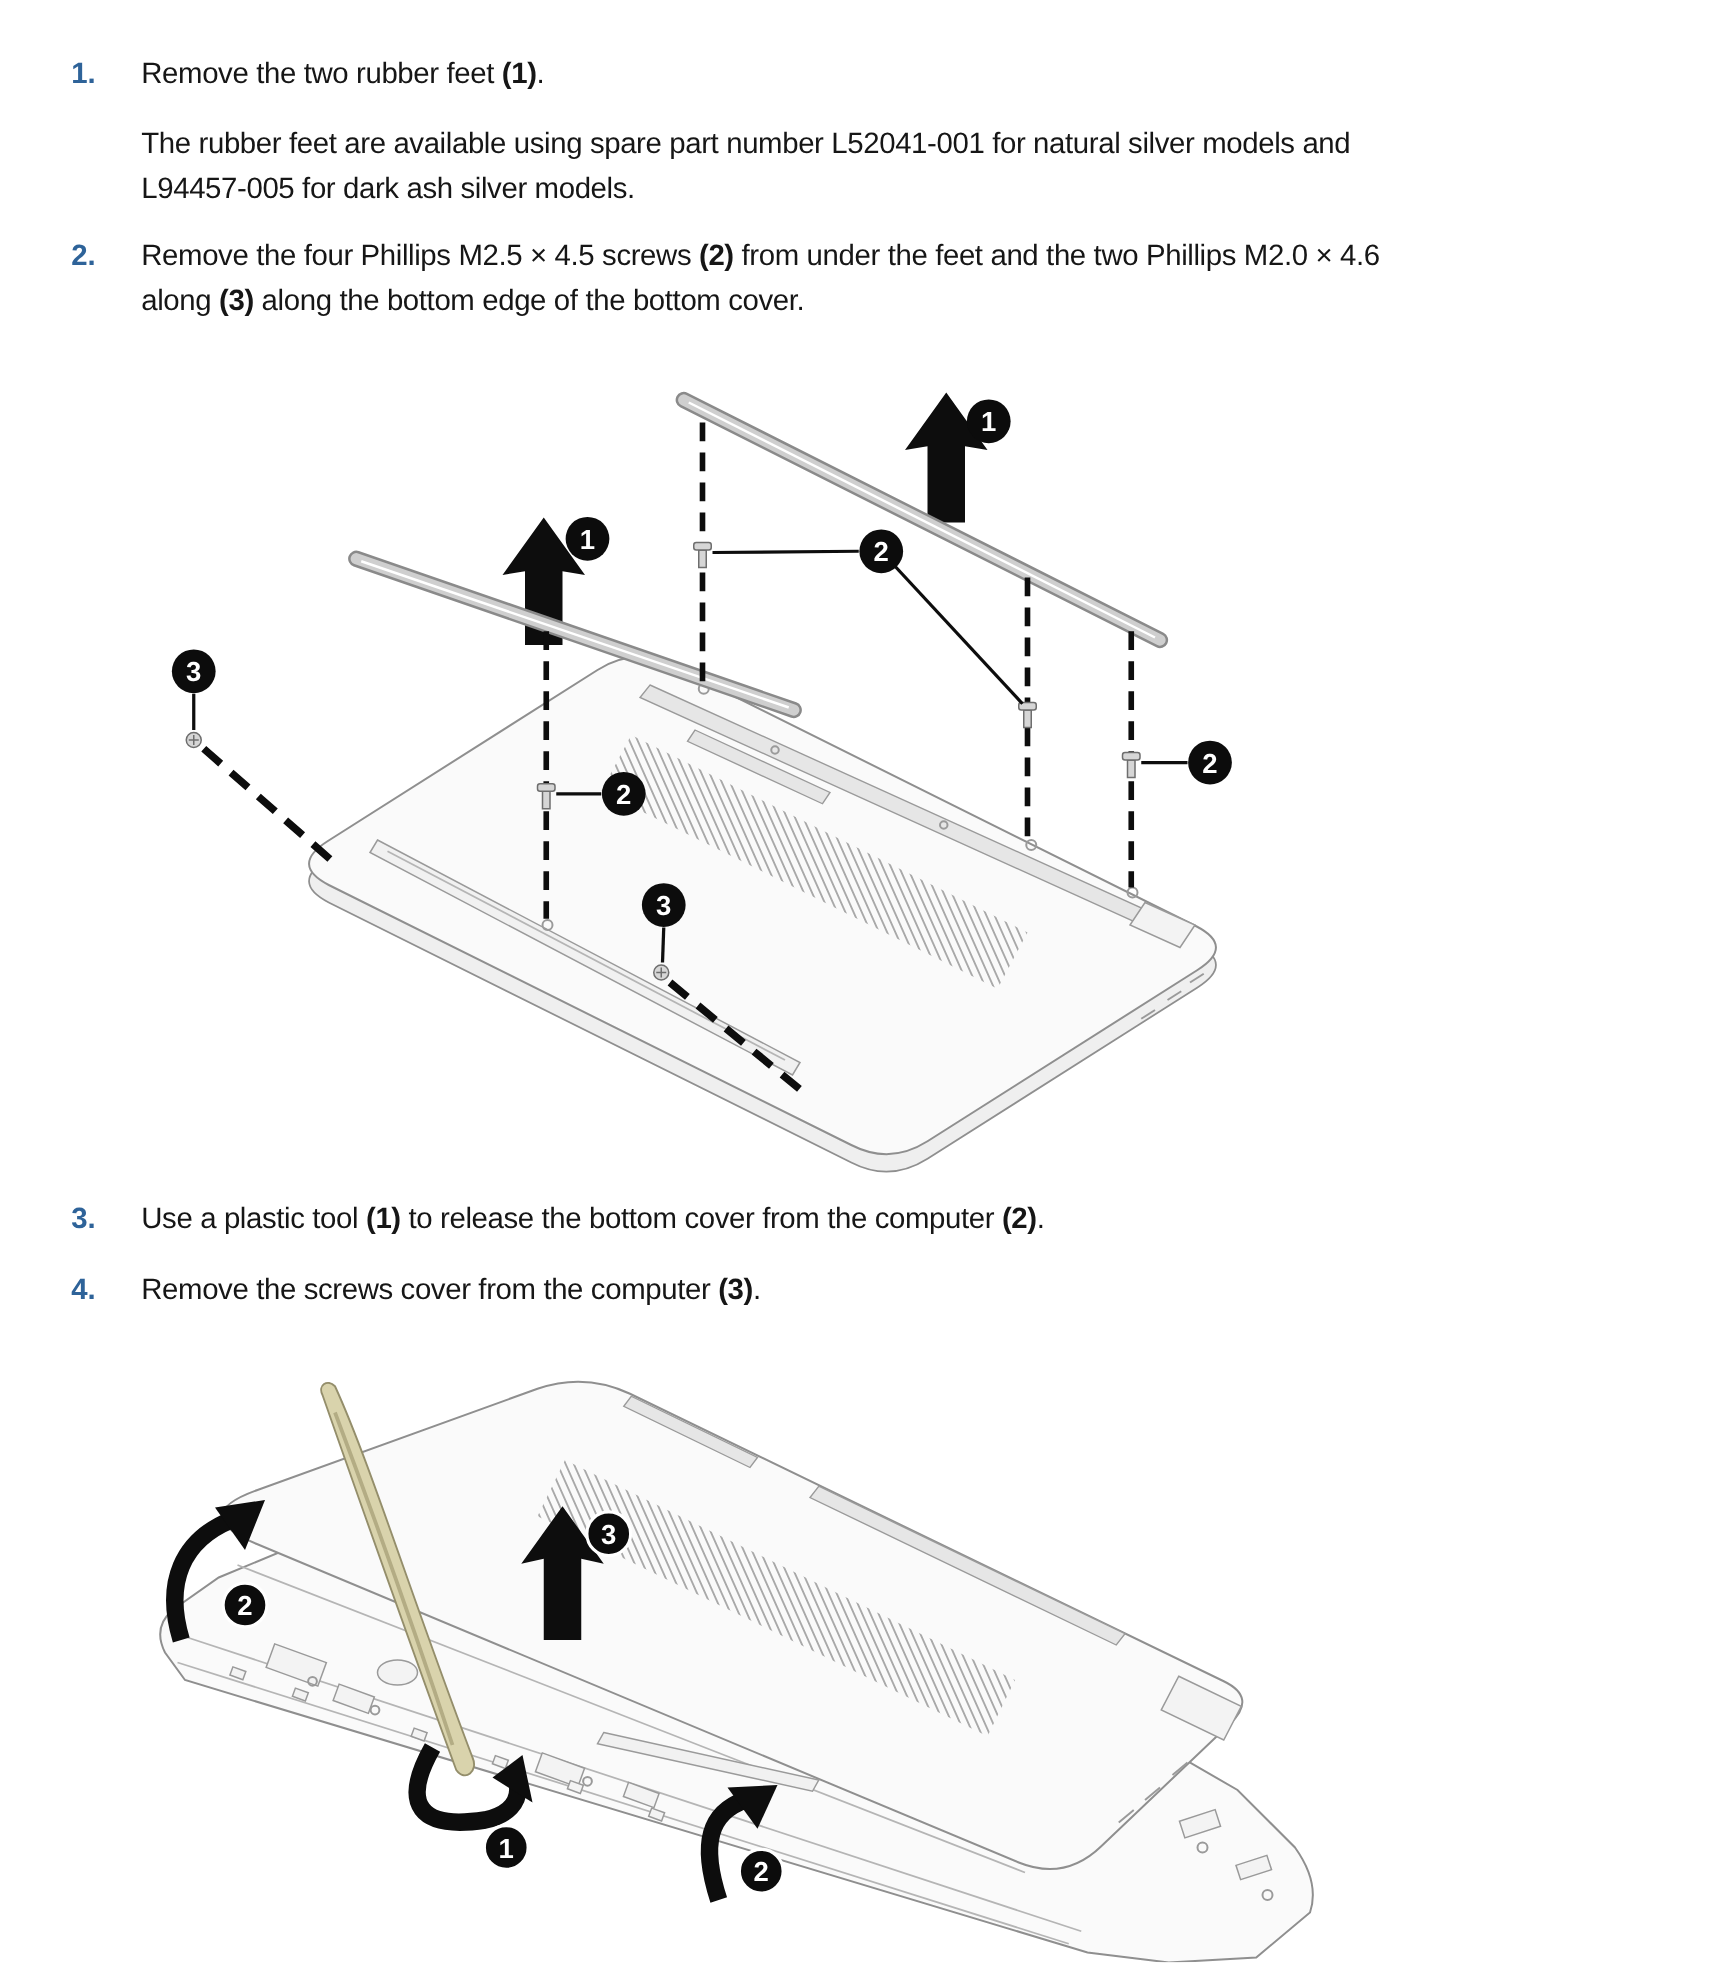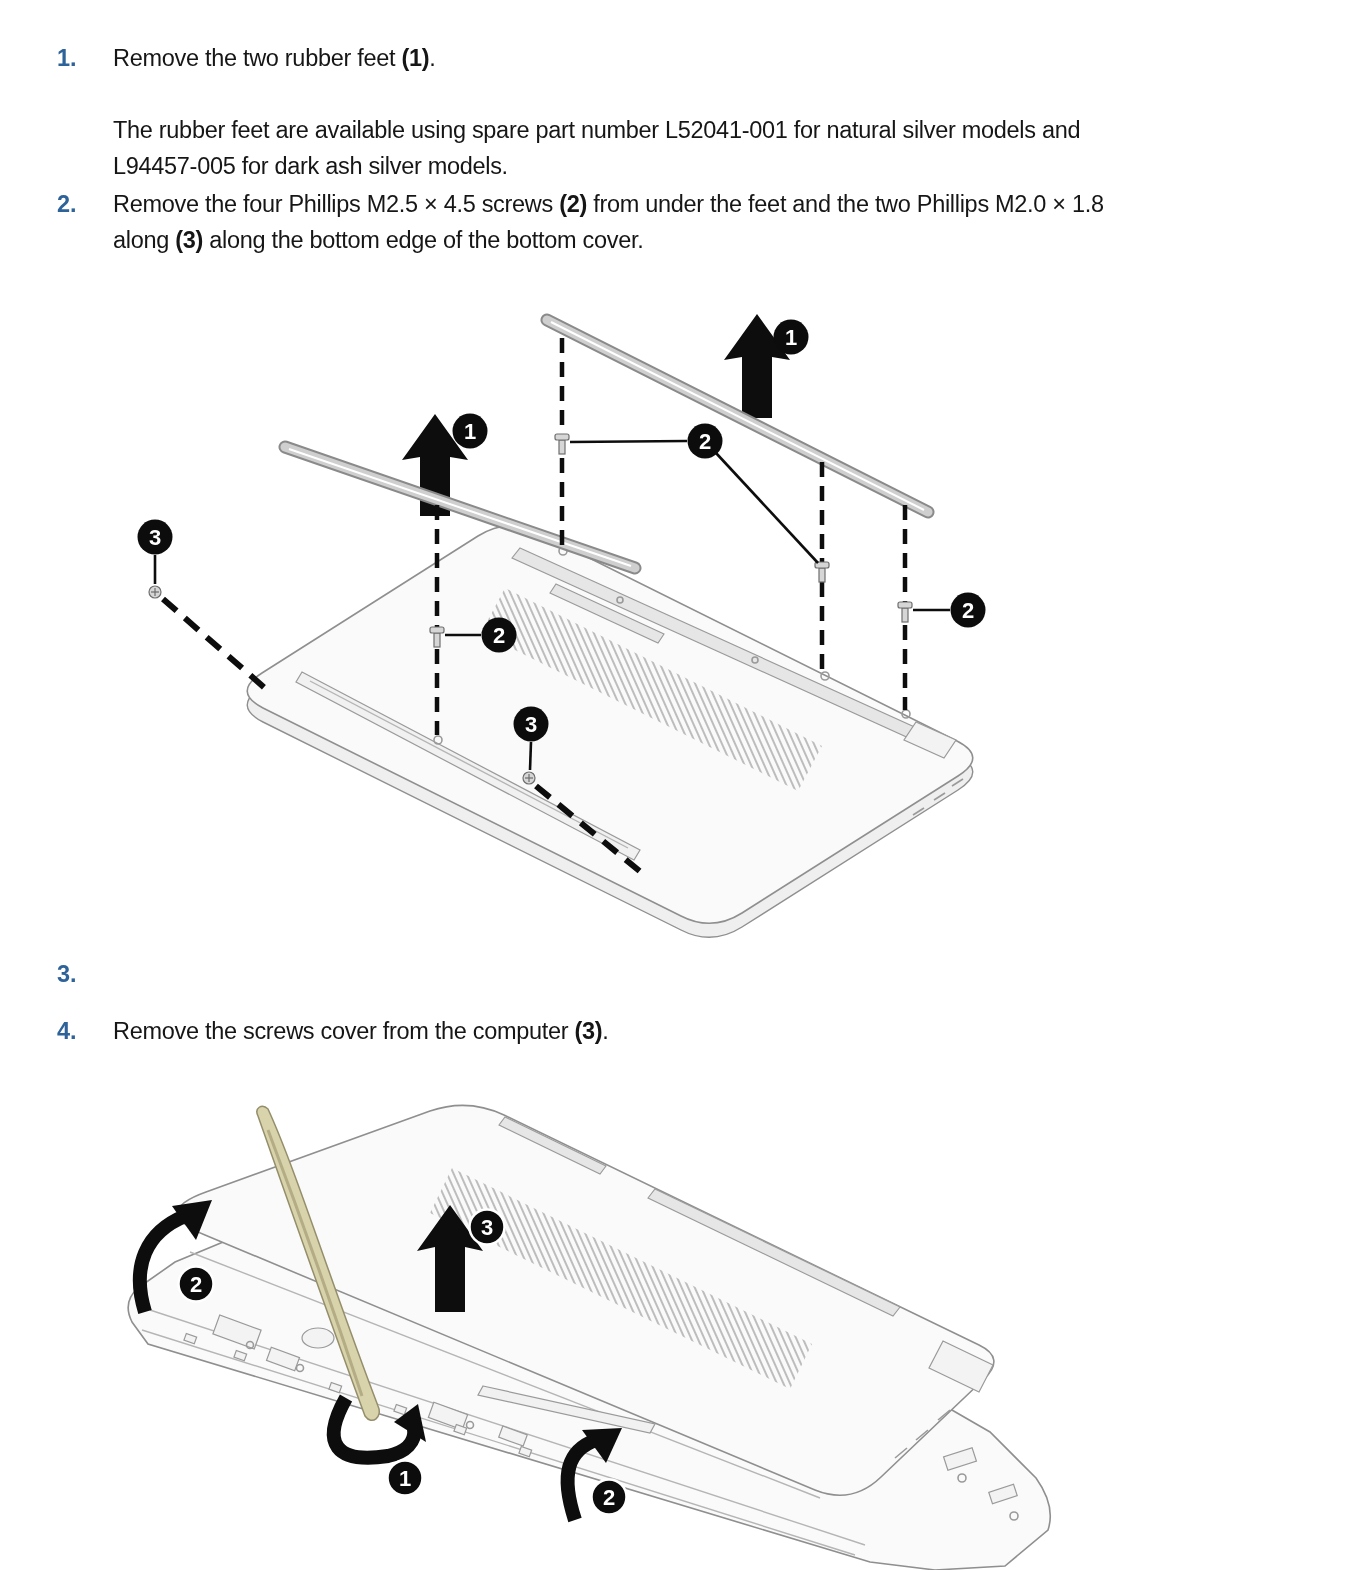--- a/index.html
+++ b/index.html
@@ -35,27 +35,27 @@
 </head>
 <body>
 
 <div class="page">
 
   <div class="step" style="top:40px">
     <span class="step-num" style="color: rgb(46, 99, 153);">1.</span>
     <span class="step-body"><span>Remove the two rubber feet </span><span class="b">(1)</span><span>.</span></span>
   </div>
 
-  <div class="step" style="top:112px">
+  <div class="step" style="top:96px">
     <span class="step-body"><span>The rubber feet are available using spare part number L52041-001 for natural silver models and</span><br><span>L94457-005 for dark ash silver models.</span></span>
   </div>
 
   <div class="step" style="top:186px">
     <span class="step-num" style="color: rgb(46, 99, 153);">2.</span>
-    <span class="step-body"><span>Remove the four Phillips M2.5 × 4.5 screws </span><span class="b">(2)</span><span> from under the feet and the two Phillips M2.0 × 1.8</span><br><span>along </span><span class="b">(3)</span><span> along the bottom edge of the bottom cover.</span></span>
+    <span class="step-body"><span>Remove the four Phillips M2.5 × 4.5 screws </span><span class="b">(2)</span><span> from under the feet and the two Phillips M2.0 × 4.6</span><br><span>along </span><span class="b">(3)</span><span> along the bottom edge of the bottom cover.</span></span>
   </div>
 
   <svg class="fig" style="left:120px;top:300px" width="880" height="645" viewBox="120 300 880 645">
     <defs>
       <pattern id="hatch1" width="6" height="6" patternUnits="userSpaceOnUse" patternTransform="rotate(-24)">
         <line x1="3" y1="0" x2="3" y2="6" stroke="#a3a3a3" stroke-width="1.4"></line>
       </pattern>
     </defs>
 
     <path class="arrow" d="M435,414 L468,460 L450,457 L450,516 L420,516 L420,457 L402,460 Z"></path>
@@ -168,20 +168,21 @@
       <text class="badge-t" x="155" y="545">3</text>
     </g>
     <g>
       <circle class="badge" cx="531" cy="724" r="17.5"></circle>
       <text class="badge-t" x="531" y="732">3</text>
     </g>
   </svg>
 
   <div class="step" style="top:956px">
     <span class="step-num" style="color: rgb(46, 99, 153);">3.</span>
+    <span class="step-body"><span>Use a plastic tool </span><span class="b">(1)</span><span> to release the bottom cover from the computer </span><span class="b">(2)</span><span>.</span></span>
   </div>
 
   <div class="step" style="top:1013px">
     <span class="step-num" style="color: rgb(46, 99, 153);">4.</span>
     <span class="step-body"><span>Remove the screws cover from the computer </span><span class="b">(3)</span><span>.</span></span>
   </div>
 
   <svg class="fig" style="left:120px;top:1085px" width="945" height="485" viewBox="120 1085 945 485">
     <defs>
       <pattern id="hatch2" width="6" height="6" patternUnits="userSpaceOnUse" patternTransform="rotate(-24)">

